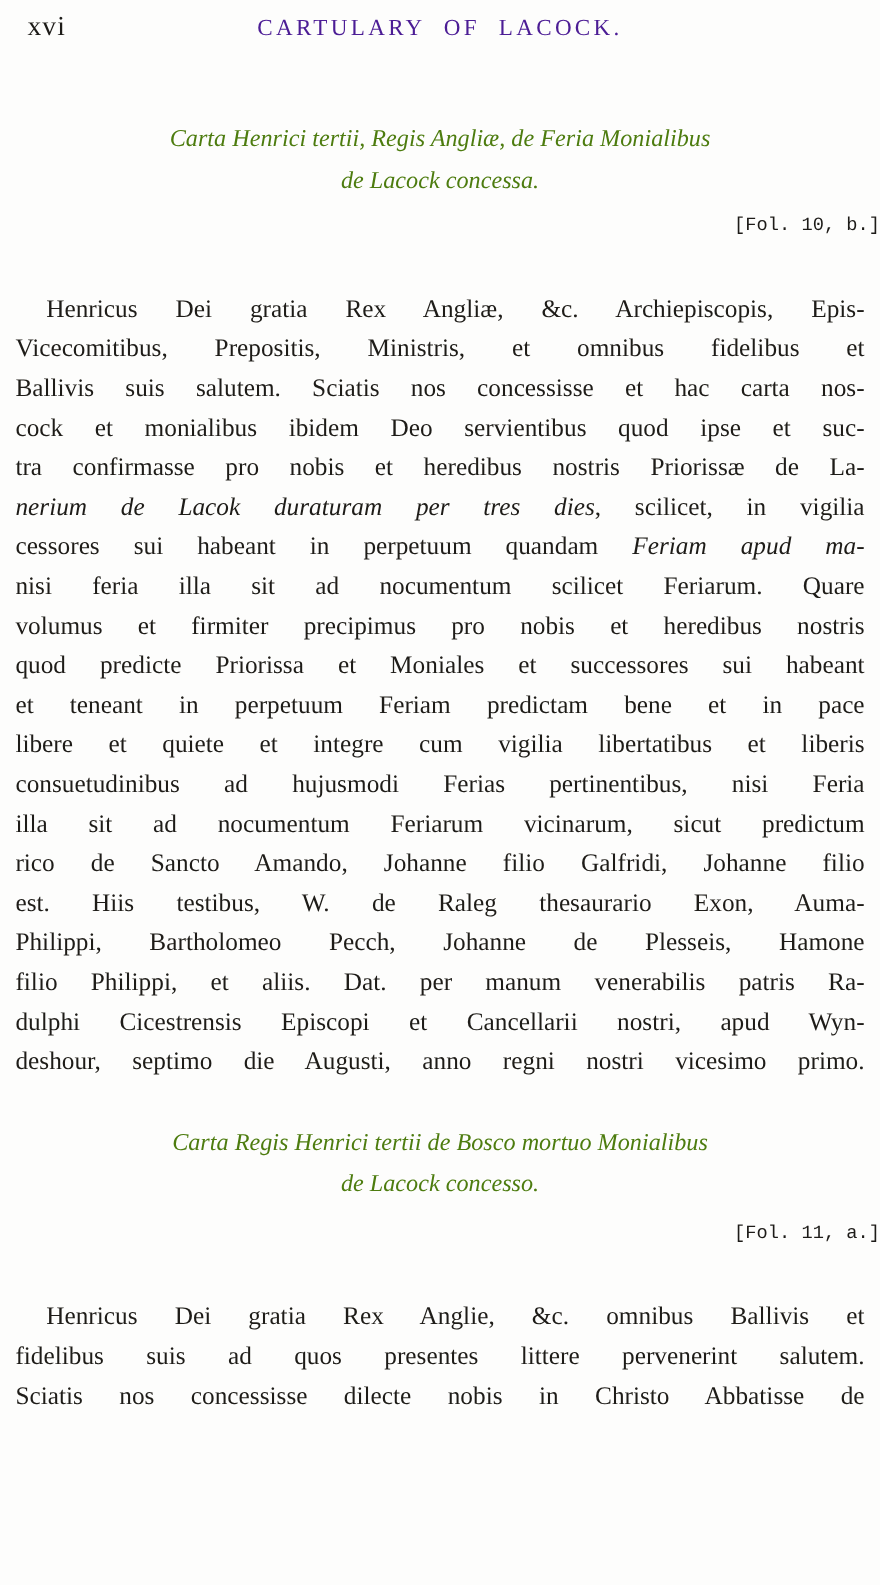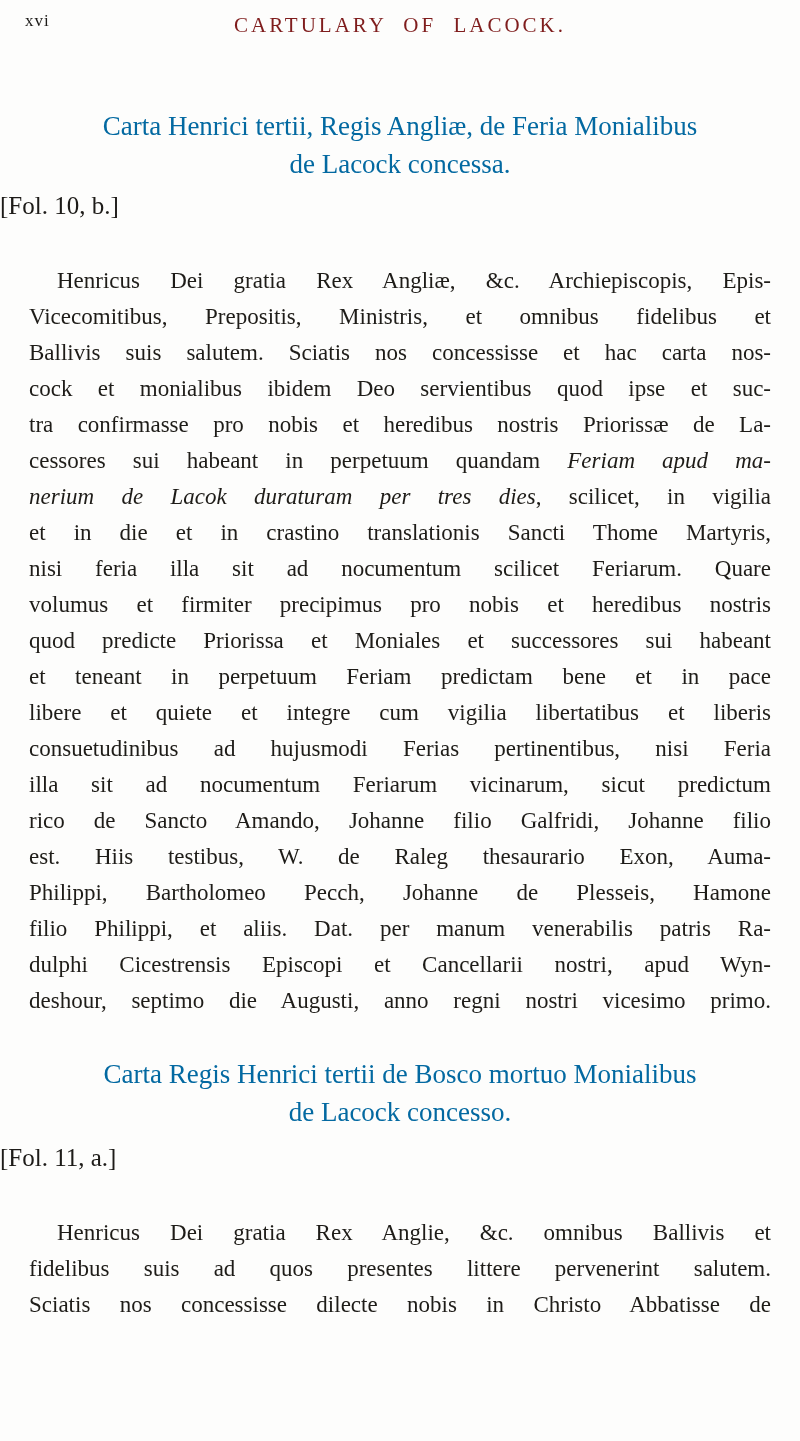--- a/index.html
+++ b/index.html
@@ -9,41 +9,42 @@
     background:#fdfdfc;
     color:#1d1b18;
     font-family:"Liberation Serif", serif;
     overflow:hidden;
     position:relative;
     box-sizing:border-box;
   }
   .running-head{position:relative;padding-top:13px;height:30px;}
   .page-num{
     position:absolute;left:25px;top:11px;
-    font-size:17px;letter-spacing:1px;
+    font-size:25px;letter-spacing:1px;
   }
   .running-title{
     display:block;text-align:center;
     font-size:21px;letter-spacing:3px;word-spacing:9px;
-    color:#7f1d1d;
+    color:#4c1d95;
   }
   .charter .heading{
     margin-top:64px;
+    font-style:italic;
     text-align:center;
-    font-size:27px;line-height:38px;
-    color:#0369a1;
+    font-size:22px;line-height:38px;
+    color:#4d7c0f;
   }
   .charter + .charter .heading{margin-top:36px;}
   .heading-line{white-space:nowrap;}
   .folio{
-    margin-top:8px;text-align:left;
-    font-size:25px;line-height:30px;
+    margin-top:8px;text-align:right;
+    font-size:17px;line-height:30px;font-family:Liberation Mono, monospace;
   }
   .charter + .charter .folio{margin-top:12px;}
-  .para{margin-top:42px;padding:0 29px;}
+  .para{margin-top:42px;padding:0 14px;}
   .pline{
     font-size:23px;line-height:36px;height:36px;
     text-align:justify;
     text-align-last:justify;
     -moz-text-align-last:justify;
     color:#1e1c18;
   }
   .pline.first{text-indent:28px;}
   .it{font-style:italic;}
 </style>
@@ -61,23 +62,22 @@
           <div class="heading-line">Carta Henrici tertii, Regis Angliæ, de Feria Monialibus</div>
           <div class="heading-line">de Lacock concessa.</div>
         </div>
         <div class="folio">[Fol. 10, b.]</div>
         <div class="para">
           <div class="pline first"><span>Henricus Dei gratia Rex Angliæ, &amp;c. Archiepiscopis, Epis-</span></div>
           <div class="pline"><span>Vicecomitibus, Prepositis, Ministris, et omnibus fidelibus et</span></div>
           <div class="pline"><span>Ballivis suis salutem.  Sciatis nos concessisse et hac carta nos-</span></div>
           <div class="pline"><span>cock et monialibus ibidem Deo servientibus quod ipse et suc-</span></div>
           <div class="pline"><span>tra confirmasse pro nobis et heredibus nostris Priorissæ de La-</span></div>
+          <div class="pline"><span class="it">nerium de Lacok duraturam per tres dies</span><span>, scilicet, in vigilia</span></div>
           <div class="pline"><span>cessores sui habeant in perpetuum quandam </span><span class="it">Feriam apud ma-</span></div>
-          <div class="pline"><span class="it">nerium de Lacok duraturam per tres dies</span><span>, scilicet, in vigilia</span></div>
-          <div class="pline"><span>et in die et in crastino translationis Sancti Thome Martyris,</span></div>
           <div class="pline"><span>nisi feria illa sit ad nocumentum scilicet Feriarum.  Quare</span></div>
           <div class="pline"><span>volumus et firmiter precipimus pro nobis et heredibus nostris</span></div>
           <div class="pline"><span>quod predicte Priorissa et Moniales et successores sui habeant</span></div>
           <div class="pline"><span>et teneant in perpetuum Feriam predictam bene et in pace</span></div>
           <div class="pline"><span>libere et quiete et integre cum vigilia libertatibus et liberis</span></div>
           <div class="pline"><span>consuetudinibus ad hujusmodi Ferias pertinentibus, nisi Feria</span></div>
           <div class="pline"><span>illa sit ad nocumentum Feriarum vicinarum, sicut predictum</span></div>
           <div class="pline"><span>rico de Sancto Amando, Johanne filio Galfridi, Johanne filio</span></div>
           <div class="pline"><span>est.  Hiis testibus, W. de Raleg thesaurario Exon, Auma-</span></div>
           <div class="pline"><span>Philippi, Bartholomeo Pecch, Johanne de Plesseis, Hamone</span></div>

